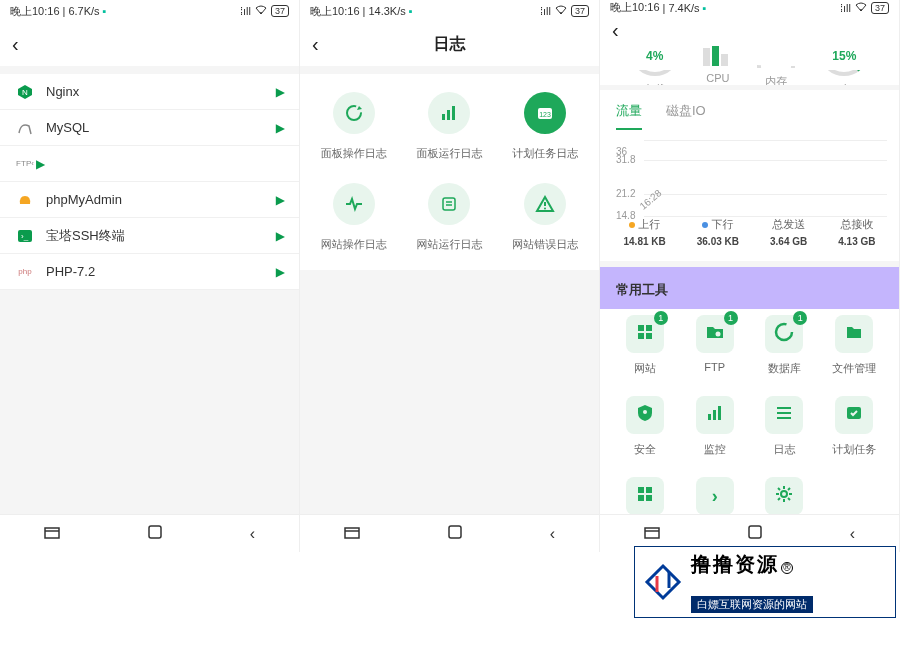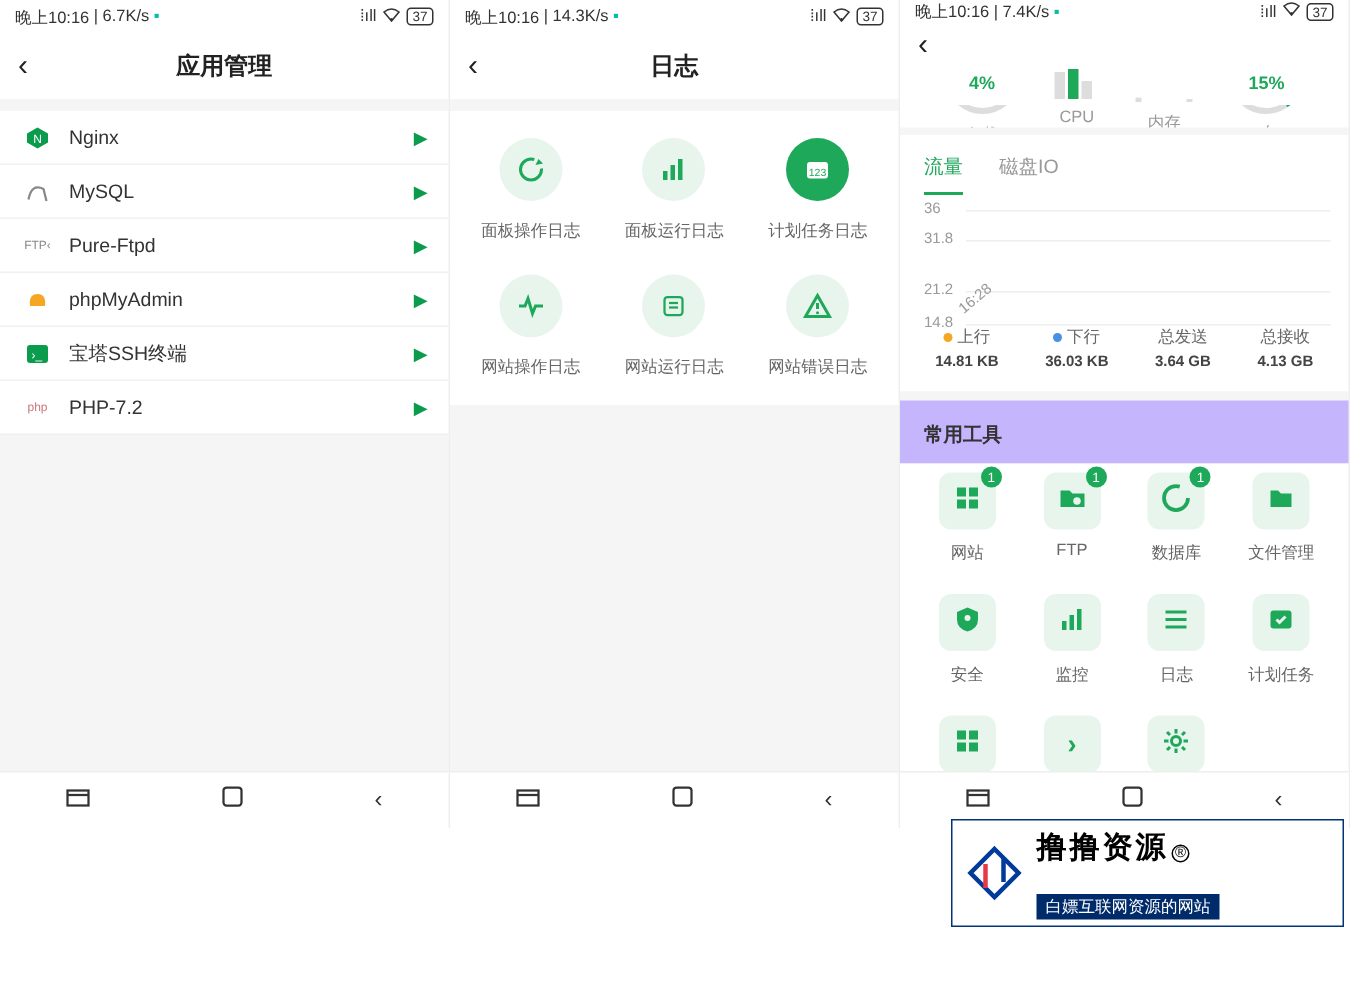--- a/index.html
+++ b/index.html
@@ -80,21 +80,20 @@
       <span>⁞ıll</span>
       <span><svg width="12" height="10" viewBox="0 0 12 10">
             <path d="M6 9 L1 3 Q6 -1 11 3 Z" fill="none" stroke="#333" stroke-width="1"></path>
             <circle cx="6" cy="8" r="1" fill="#333"></circle>
           </svg></span>
       <span style="border:1px solid #333;border-radius:3px;padding:0 3px;font-size:9px">37</span>
     </div>
   </div>
   <div class="header">
     <span class="back-btn">‹</span>
-    <span class="header-title">应用管理</span>
   </div>
   <div class="gap"></div>
   <div class="app-list">
     <div class="app-item">
       <span class="app-icon">
           <svg width="16" height="16">
             <polygon points="8,1 15,5 15,11 8,15 1,11 1,5" fill="#0a9b4d"></polygon>
             <text x="8" y="11" font-size="8" fill="#fff" text-anchor="middle">N</text>
           </svg>
         </span>
@@ -105,21 +104,20 @@
       <span class="app-icon">
           <svg width="16" height="16">
             <path d="M2 13 Q4 2 12 6 L14 14" fill="none" stroke="#888" stroke-width="1.5"></path>
           </svg>
         </span>
       <span class="app-label">MySQL</span>
       <span class="play-icon">▶</span>
     </div>
     <div class="app-item">
       <span class="app-icon" style="font-size:8px;color:#888">FTP‹</span>
-      <span class="app-label">Pure-Ftpd</span>
       <span class="play-icon">▶</span>
     </div>
     <div class="app-item">
       <span class="app-icon">
           <svg width="16" height="16">
             <path d="M3 12 Q2 4 8 4 Q14 4 13 12 Z" fill="#f5a623"></path>
           </svg>
         </span>
       <span class="app-label">phpMyAdmin</span>
       <span class="play-icon">▶</span>
@@ -297,21 +295,21 @@
         </svg>
       <span class="gauge-label">/</span>
     </div>
   </div>
   <div class="gap"></div>
   <div class="tabs">
     <span class="tab active">流量</span>
     <span class="tab">磁盘IO</span>
   </div>
   <div class="chart">
-    <span class="chart-y" style="top:4px">36</span>
+    <span class="chart-y" style="top:16px">36</span>
     <span class="chart-y" style="top:24px">31.8</span>
     <span class="chart-y" style="top:58px">21.2</span>
     <span class="chart-y" style="top:80px">14.8</span>
     <div class="chart-line" style="top:10px"></div>
     <div class="chart-line" style="top:30px"></div>
     <div class="chart-line" style="top:64px"></div>
     <div class="chart-line" style="top:86px"></div>
     <span class="chart-x" style="left:38px;transform:rotate(-40deg)">16:28</span>
   </div>
   <div class="legend">

